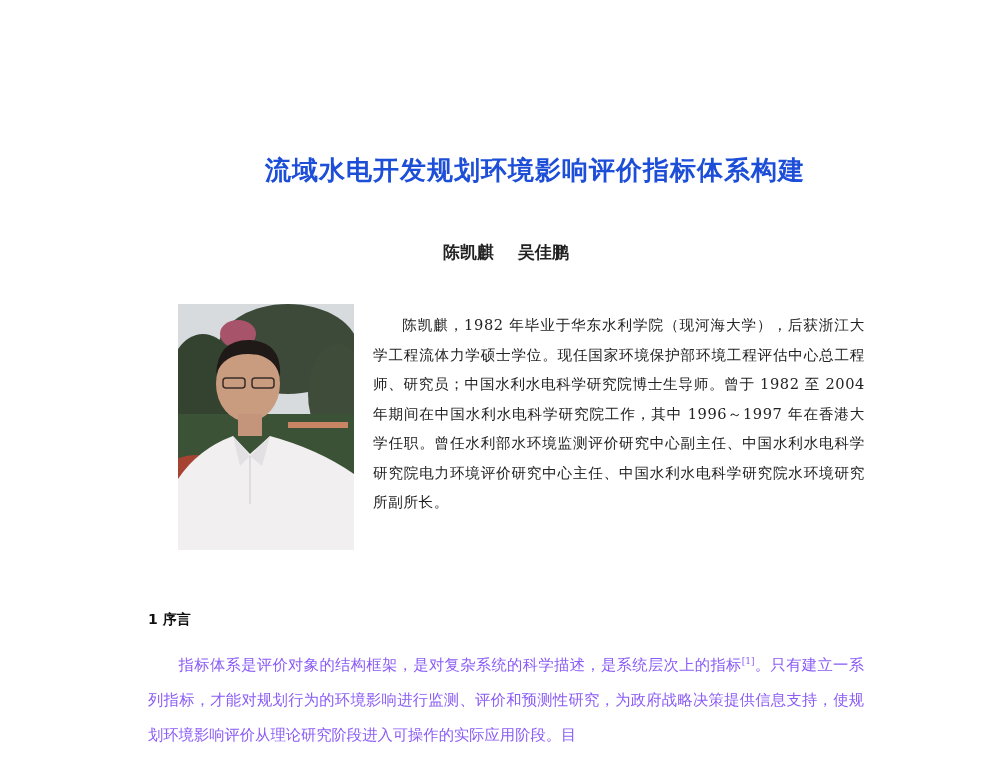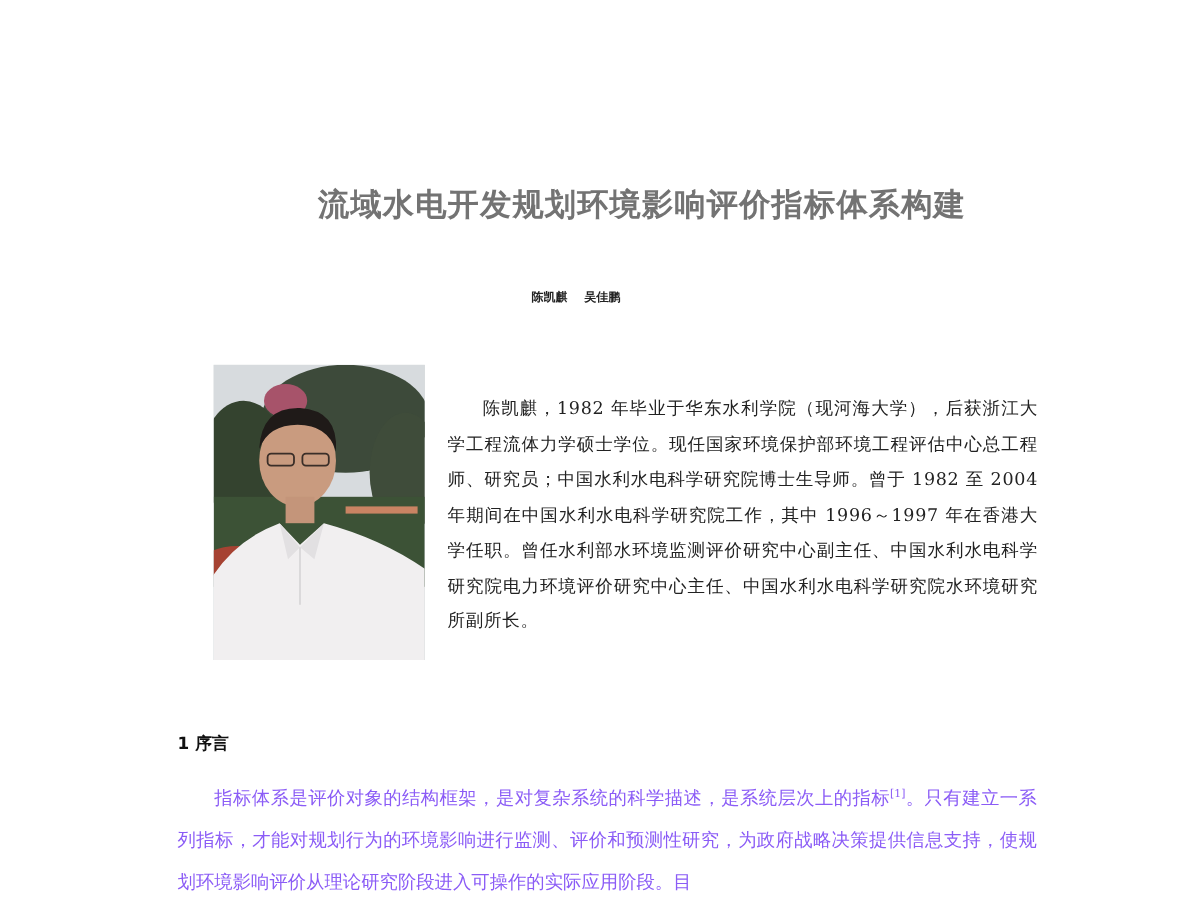--- a/index.html
+++ b/index.html
@@ -4,34 +4,34 @@
 <style>
   html, body { margin: 0; padding: 0; background: #ffffff; }
   body {
     width: 1000px; height: 759px; position: relative; overflow: hidden;
     font-family: "DejaVu Serif", "Liberation Serif", serif;
     color: #1a1a1a;
   }
   .title {
     position: absolute; left: 0; width: 1000px; top: 153px;
     text-align: center; font-family: "DejaVu Sans", "Liberation Sans", sans-serif;
-    font-weight: bold; font-size: 26px; letter-spacing: 1px; color: #737373;
+    font-weight: bold; font-size: 26px; letter-spacing: 1px; color: #1d4ed8;
     padding-left: 70px; box-sizing: border-box;
   }
   .authors {
     position: absolute; top: 241px; left: 443px;
     font-family: "DejaVu Sans", "Liberation Sans", sans-serif;
-    font-weight: bold; font-size: 10px; color: #222; white-space: pre;
+    font-weight: bold; font-size: 17px; color: #222; white-space: pre;
   }
   .photo {
     position: absolute; left: 178px; top: 304px; width: 176px; height: 246px;
     overflow: hidden; background: #cfd4d8;
   }
   .bio {
-    position: absolute; left: 373px; top: 326px; width: 492px;
+    position: absolute; left: 373px; top: 310px; width: 492px;
     font-size: 14.6px; line-height: 29.5px; color: #222;
     text-align: justify; text-indent: 2em; letter-spacing: 0.6px;
   }
   .section-heading {
     position: absolute; left: 148px; top: 611px;
     font-family: "DejaVu Sans", "Liberation Sans", sans-serif;
     font-weight: bold; font-size: 14px; color: #111;
   }
   .body-text {
     position: absolute; left: 148px; top: 648px; width: 716px;

